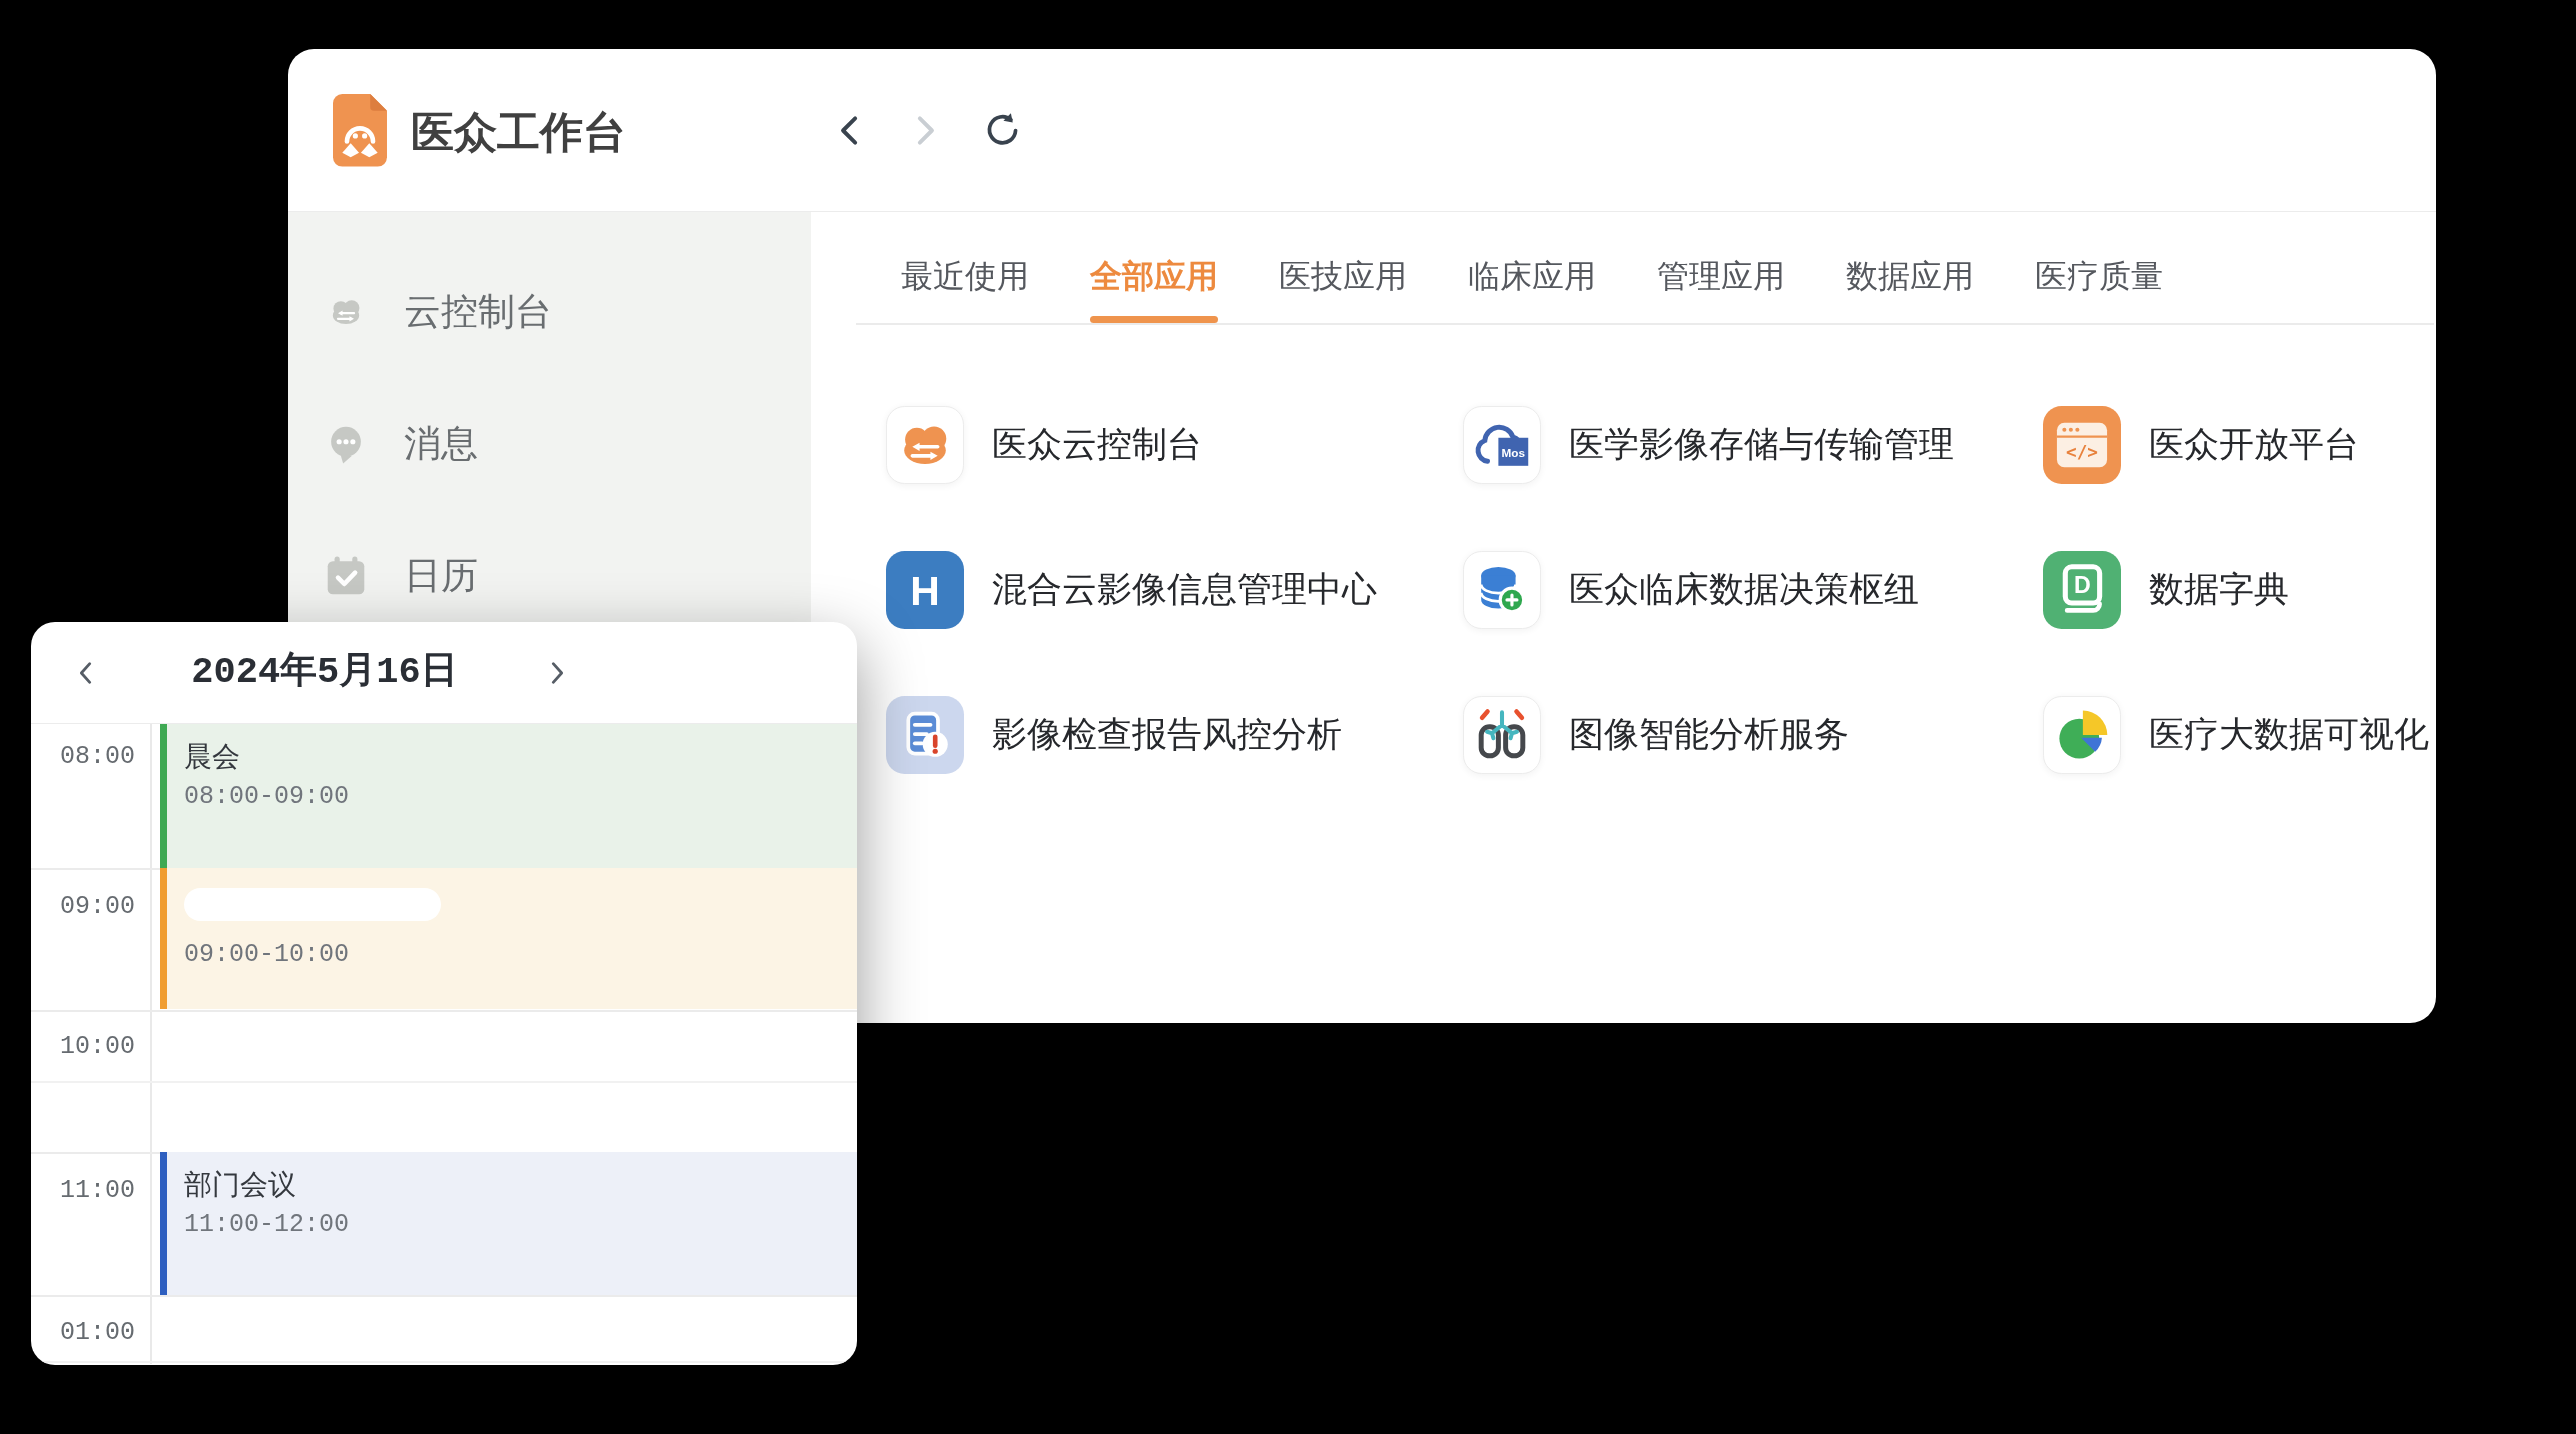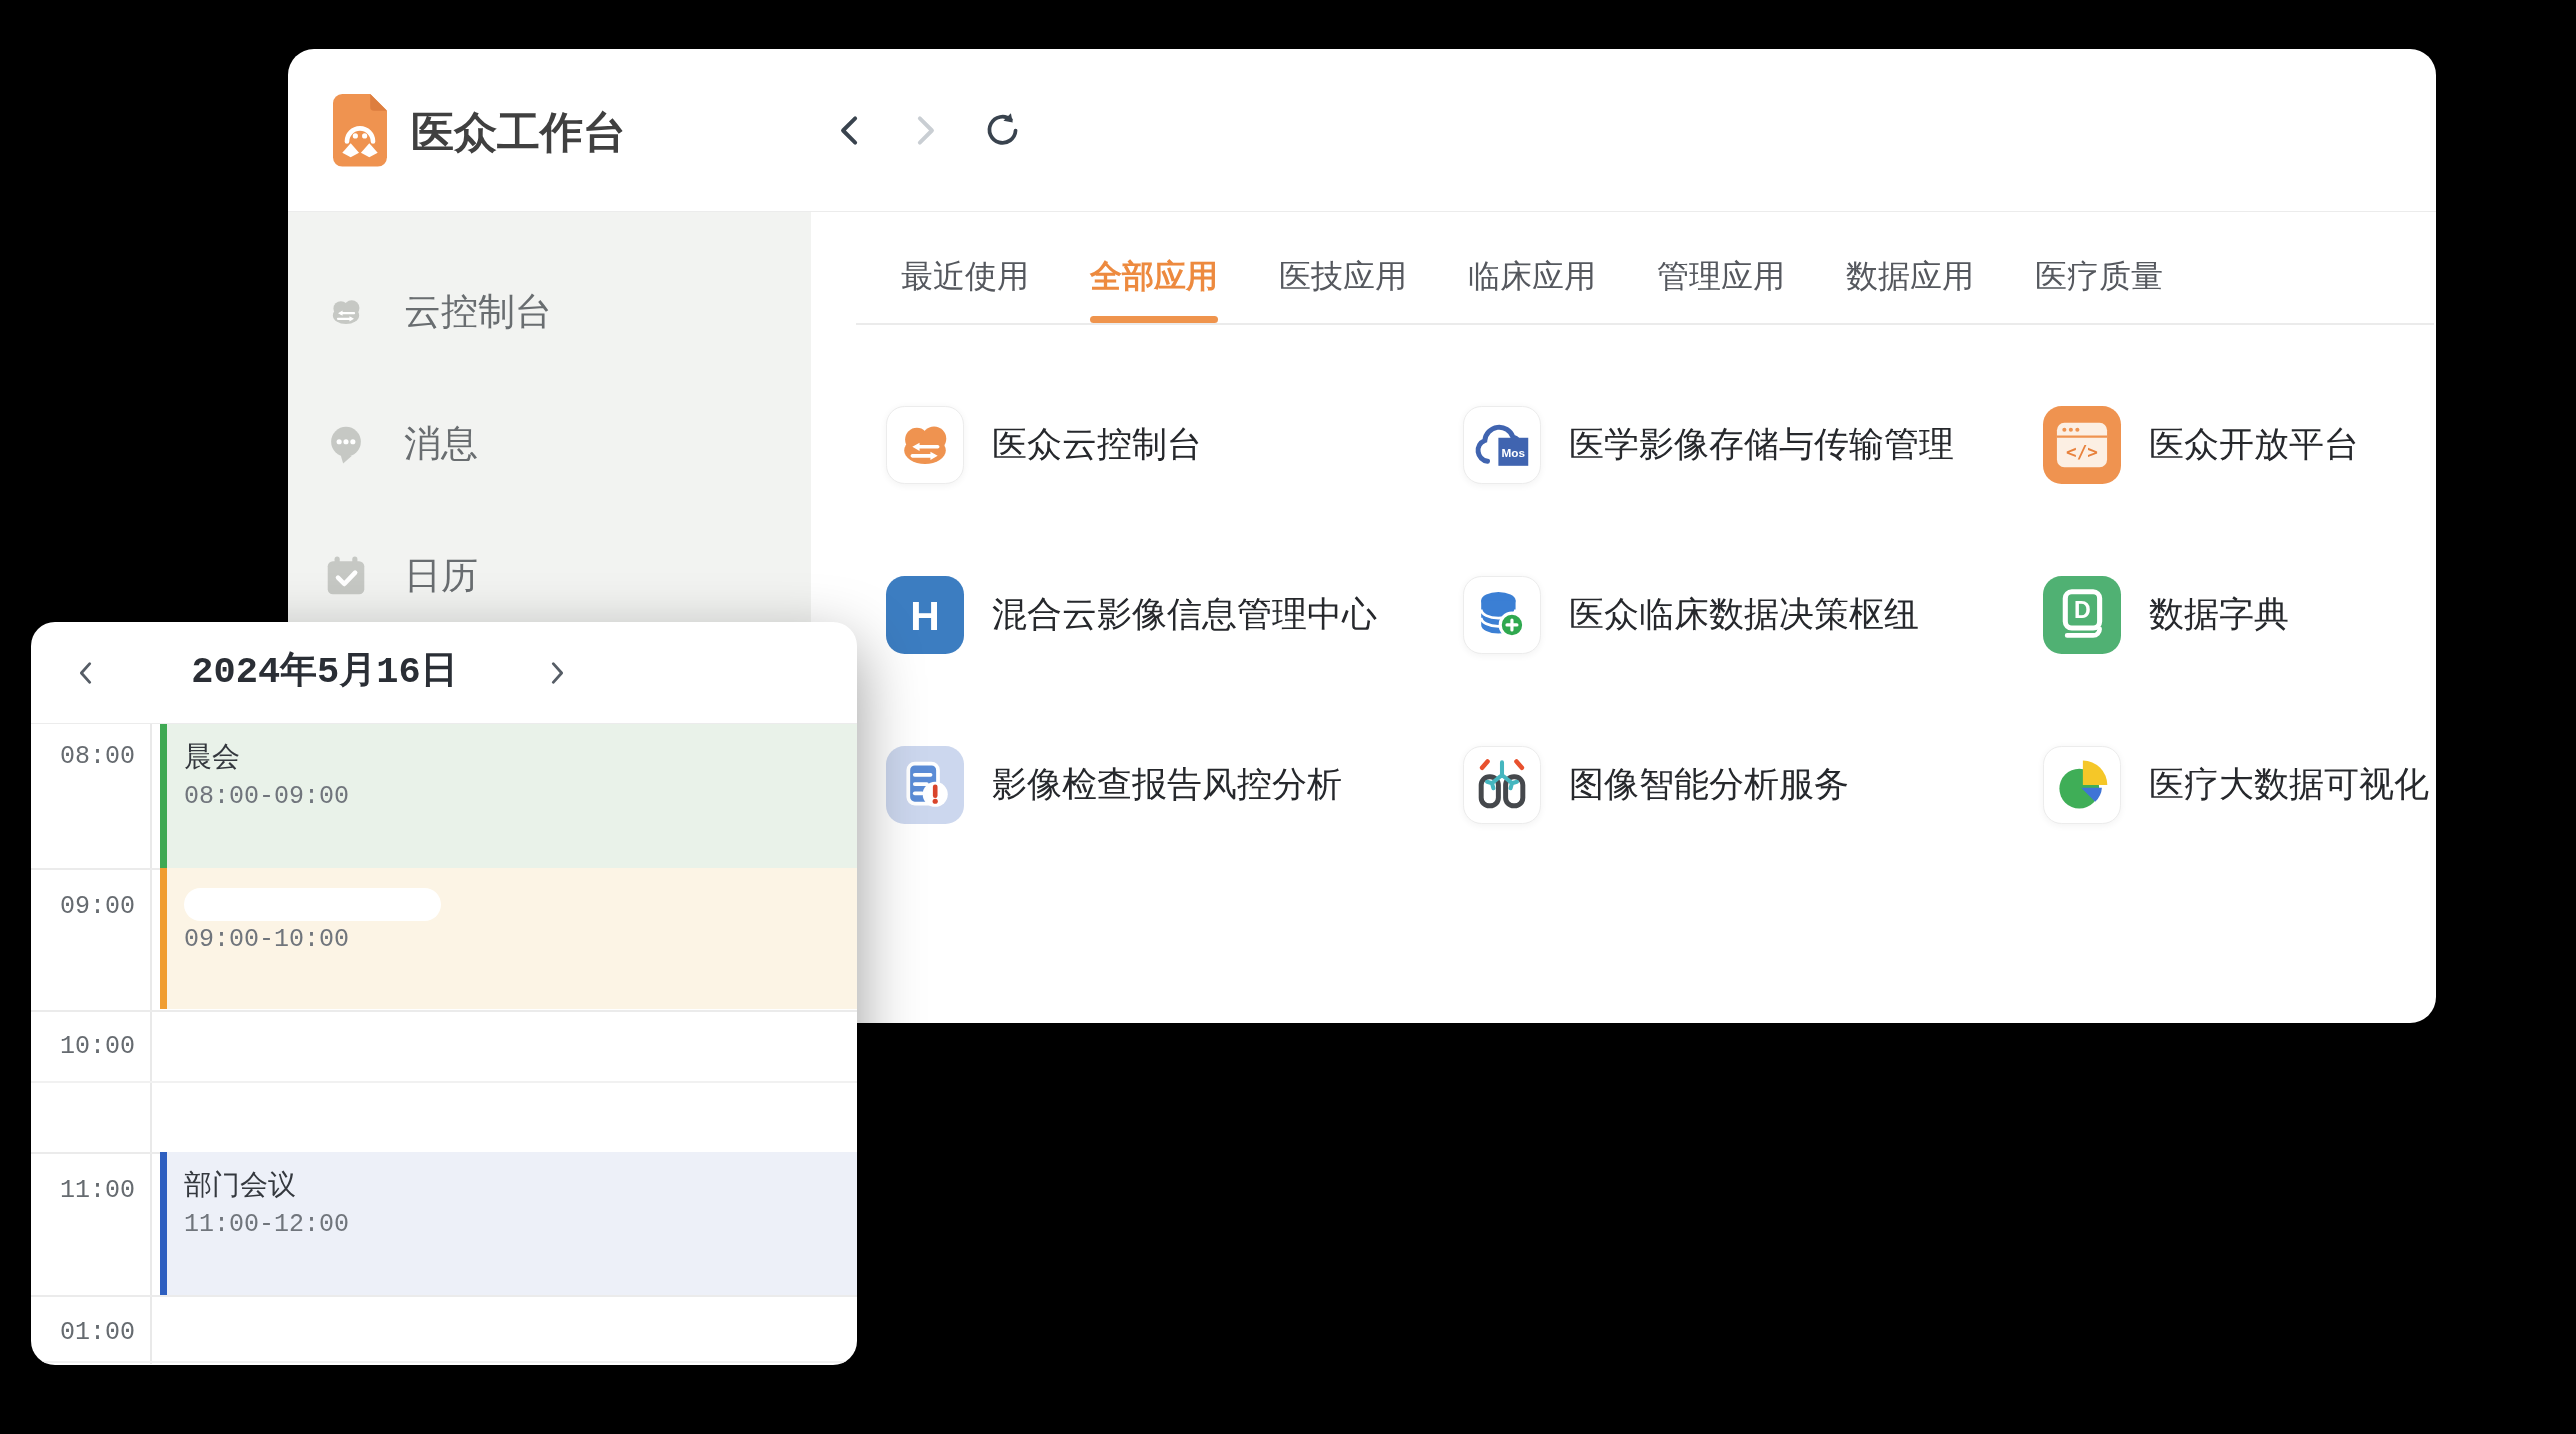--- a/index.html
+++ b/index.html
@@ -26,21 +26,21 @@
 
   
   .content{flex:1;padding:0 0 0 45px;box-sizing:border-box;position:relative;}
   .tabs{margin:43px 0 0 45px;display:flex;align-items:flex-end;}
   .tab{font-size:32px;color:#55585e;margin-right:61px;padding-bottom:24px;position:relative;cursor:pointer;white-space:nowrap;}
   .tab.active{color:#ed8a3f;font-weight:bold;}
   .tab.active::after{content:"";position:absolute;left:0;right:0;bottom:0;height:7.4px;border-radius:3.7px;background:#ef944d;}
   .tabs-divider{height:1.9px;background:#ebebeb;margin-right:1.9px;}
 
   .apps-grid{margin:81px 0 0 30px;display:grid;grid-template-columns:577px 580px auto;
-    grid-auto-rows:78px;row-gap:92px;}
+    grid-auto-rows:78px;row-gap:67px;}
   .app-item{display:flex;align-items:center;cursor:pointer;}
   .app-icon{width:78px;height:78px;border-radius:18.6px;flex:none;overflow:hidden;}
   .app-icon.card{background:#fff;border:0.9px solid #ececec;box-sizing:border-box;box-shadow:0 1.9px 7.4px rgba(0,0,0,.05);}
   .app-icon svg{display:block;width:100%;height:100%;}
   .app-label{margin-left:28px;font-size:35px;color:#26282c;font-weight:500;white-space:nowrap;}
 
   
   .calendar{position:absolute;left:31px;top:622px;width:826px;height:743px;background:#fff;border-radius:24px;
     overflow:hidden;z-index:5;box-shadow:0 22.3px 65px rgba(0,0,0,.4);font-family:Liberation Mono, monospace;}
   .cal-header{position:relative;height:102px;border-bottom:1.9px solid #ececec;box-sizing:border-box;}
@@ -59,21 +59,21 @@
   .cal-event .ev-bar{position:absolute;left:0;top:0;bottom:0;width:6.5px;}
   .ev-title{font-size:28px;color:#34383e;font-weight:500;line-height:32px;}
   .ev-time{font-size:25px;color:#70757c;margin-top:8.4px;line-height:28px;}
   .event-green{top:0;height:144px;background:#e9f2e9;}
   .event-green .ev-bar{background:#3fa953;}
   .event-orange{top:144px;height:141px;background:#fcf4e5;}
   .event-orange .ev-bar{background:#f09d31;}
   .event-blue{top:428px;height:143px;background:#edf0f8;}
   .event-blue .ev-bar{background:#2e5fc0;}
   .redacted-pill{width:257px;height:33px;border-radius:17px;background:#fff;margin-top:1.9px;}
-  .event-orange .ev-time{margin-top:5px;}
+  .event-orange .ev-time{margin-top:20px;}
 </style>
 </head>
 <body>
 
 <div id="screen">
 
   <div class="main-window">
 
     <div class="win-header">
       <span class="logo">

